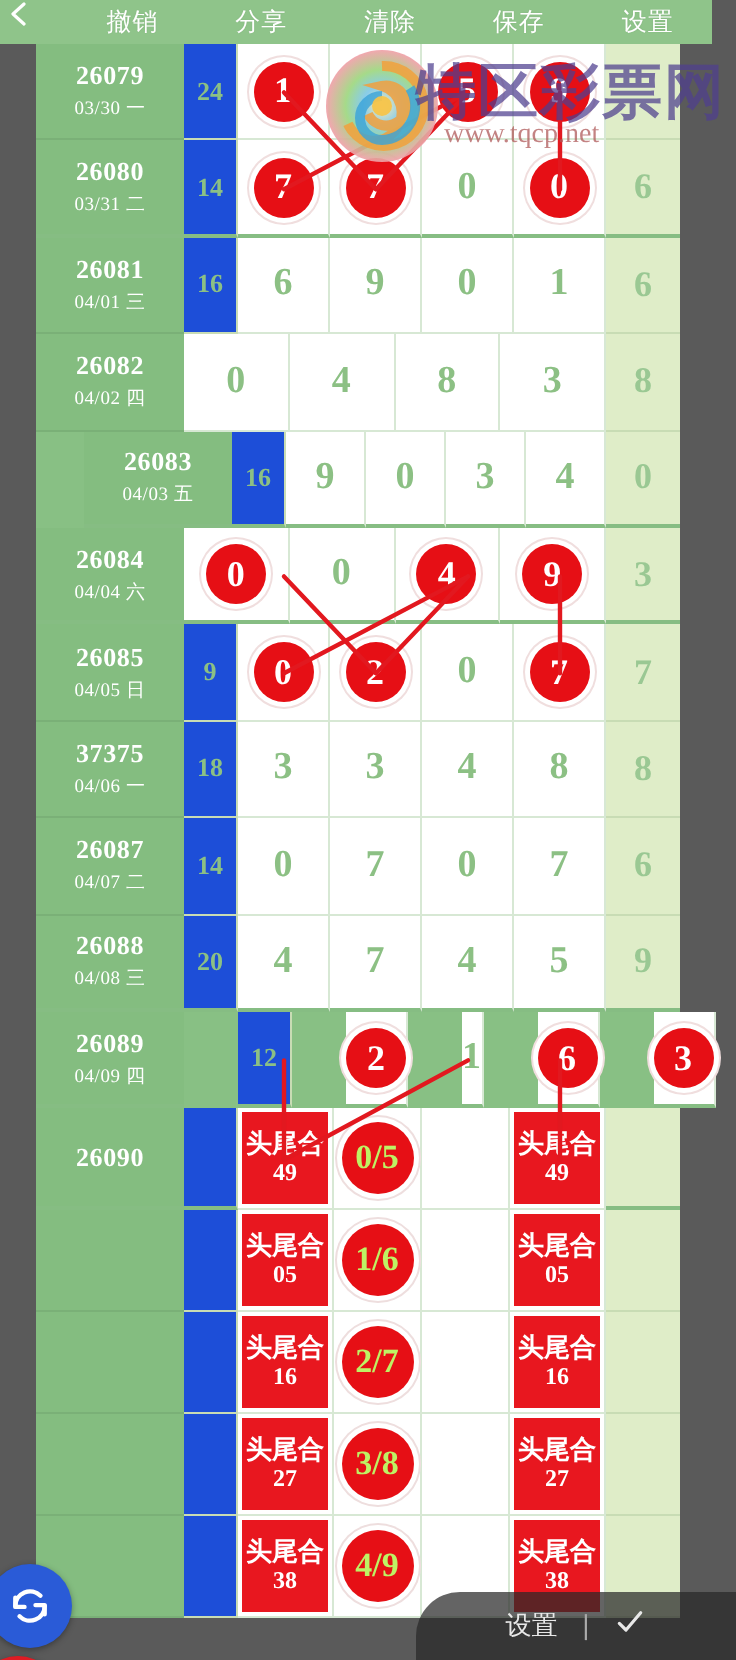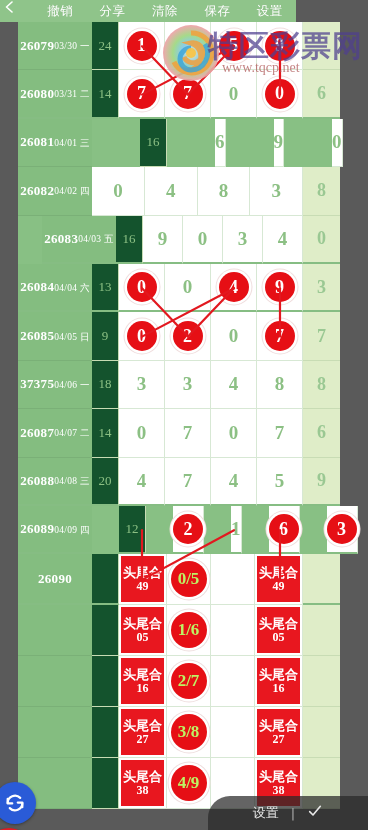--- a/index.html
+++ b/index.html
@@ -5,21 +5,21 @@
   * { margin:0; padding:0; box-sizing:border-box; }
   html,body { width:368px; height:830px; overflow:hidden; }
   body {
     font-family:"Liberation Sans","DejaVu Sans",sans-serif;
     background:#5a5a5a;
     position:relative;
   }
 
   
   #toolbar{
-    position:absolute; top:0; left:0; width:296px; height:22px;
+    position:absolute; top:0; left:0; width:356px; height:22px;
     background:#8fc48a; z-index:40;
     display:flex; align-items:center;
   }
   #toolbar .tb-left-arrow{
     position:absolute; left:2px; top:1px; width:14px; height:14px;
     color:#ffffff; font-size:11px; line-height:14px; text-align:center;
   }
   .tb-item{
     flex:1 1 0; text-align:center; color:#ffffff;
     font-size:12.5px; line-height:22px; letter-spacing:.5px;
@@ -43,38 +43,38 @@
   .gutter{
     position:absolute; left:0; top:0; width:18px; height:100%;
     background:#5a5a5a; z-index:30; pointer-events:none;
   }
 
   
   .c-issue{
     flex:0 0 74px; margin-left:18px;
     background:#84bd80;
     border-bottom:1px solid #7ab077;
-    display:flex; flex-direction:row; align-items:center; justify-content:center;
+    display:flex; flex-direction:column; align-items:center; justify-content:center;
     color:#ffffff;
   }
   .c-issue .iss-no{
     font-size:13px; font-weight:bold; letter-spacing:.3px;
     font-family:"Liberation Serif","DejaVu Serif",serif;
   }
   .c-issue .iss-dt{
     font-size:9.5px; margin-top:2px; letter-spacing:.3px;
     font-family:"Liberation Serif","DejaVu Serif",serif;
   }
   .c-sum{
     flex:0 0 27px;
-    background:#14532d;
+    background:#1d4ed8;
     border-bottom:1px solid #c8dcb4;
     border-right:1px solid #c8dcb4;
     display:flex; align-items:center; justify-content:center;
-    color:#8cc084; font-size:13px; font-weight:normal;
+    color:#8cc084; font-size:13px; font-weight:bold;
     font-family:"Liberation Serif","DejaVu Serif",serif;
   }
   .c-num{
     flex:1 1 0;
     background:#ffffff;
     border-bottom:1px solid #d7e8d4;
     border-right:1px solid #d7e8d4;
     display:flex; align-items:center; justify-content:center;
     position:relative;
     color:#8cc084; font-size:19px; font-weight:bold;
@@ -237,21 +237,21 @@
           <div class="ball">7</div>
         </div>
         <div class="c-num">
           <span>0</span>
         </div>
         <div class="c-num">
           <div class="ball">0</div>
         </div>
         <div class="c-tail">6</div>
       </div>
-      <div class="row" style="height: 48.4px; gap: 48px;">
+      <div class="row" style="height: 48.4px;">
         <div class="c-issue">
           <div class="iss-no">26081</div>
           <div class="iss-dt">04/01 三</div>
         </div>
         <div class="c-sum">16</div>
         <div class="c-num">
           <span>6</span>
         </div>
         <div class="c-num">
           <span>9</span>
@@ -301,21 +301,20 @@
         <div class="c-num">
           <span>4</span>
         </div>
         <div class="c-tail">0</div>
       </div>
       <div class="row sep" style="height: 48.4px;">
         <div class="c-issue">
           <div class="iss-no">26084</div>
           <div class="iss-dt">04/04 六</div>
         </div>
-        <div class="c-sum">13</div>
         <div class="c-num">
           <div class="ball">0</div>
         </div>
         <div class="c-num">
           <span>0</span>
         </div>
         <div class="c-num">
           <div class="ball">4</div>
         </div>
         <div class="c-num">

